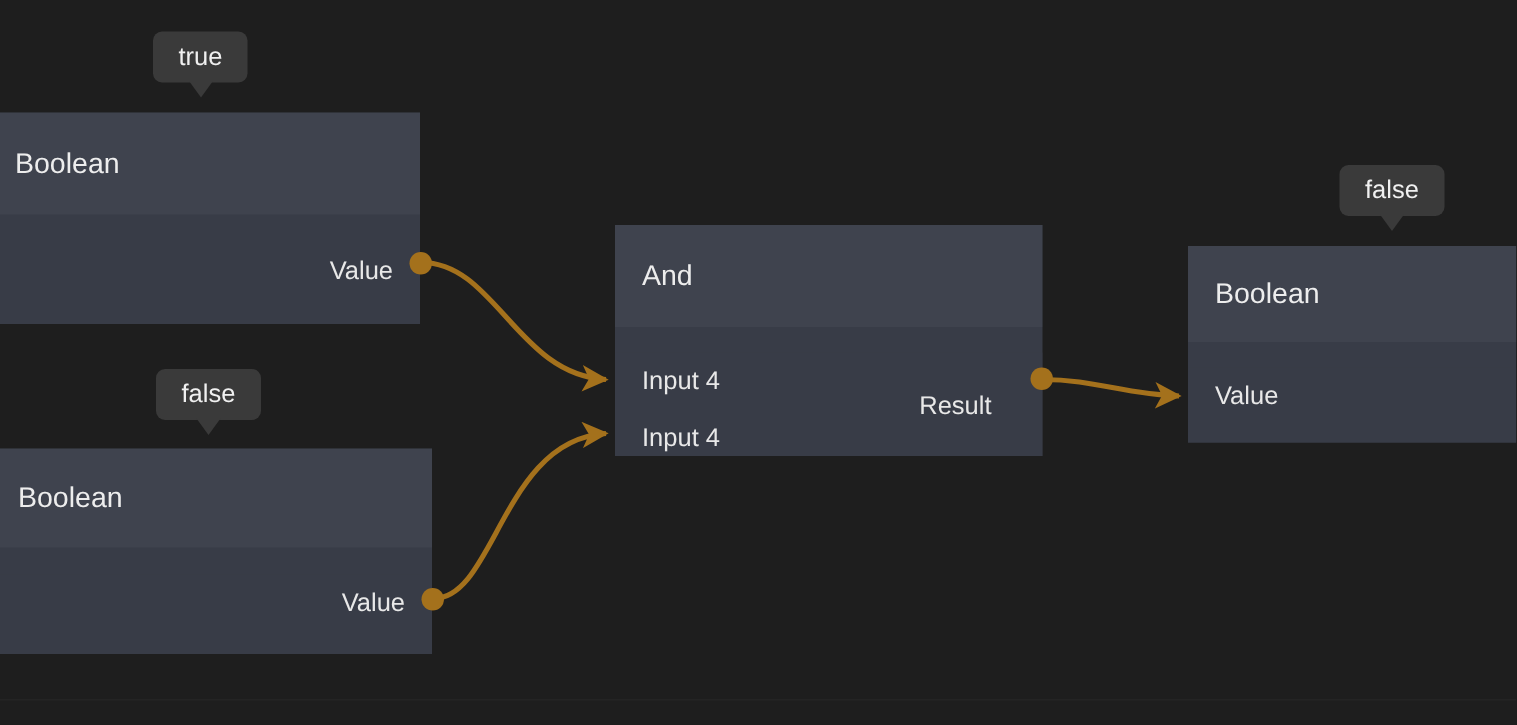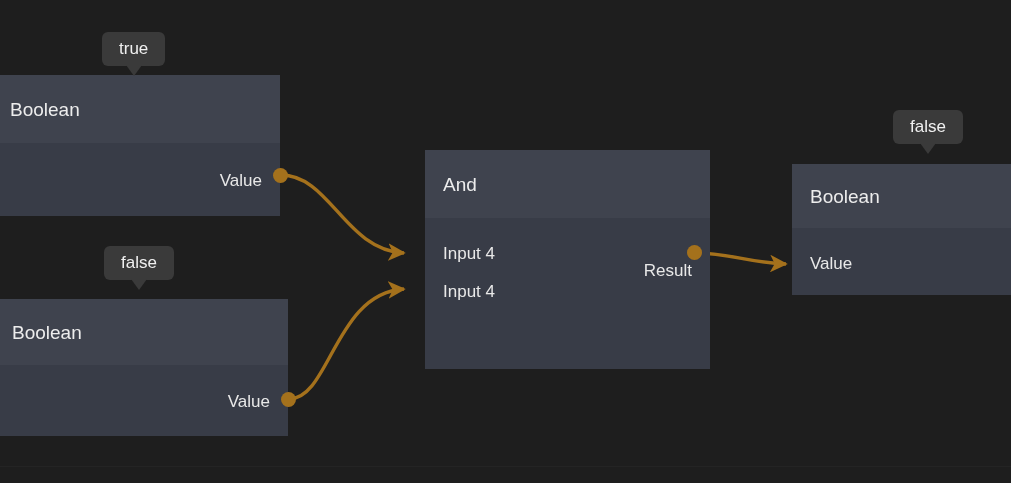--- a/index.html
+++ b/index.html
@@ -126,52 +126,52 @@
       <span>Boolean</span>
     </div>
     <div class="node-body" style="height:73px;">
       <div class="port-row out" style="margin-top:19px;">
         <span>Value</span>
       </div>
     </div>
   </div>
   <div class="port-dot" style="left:273px; top:168px;"></div>
 
-  <div class="tooltip" style="left:102px; top:21px;margin-top:11px;">
+  <div class="tooltip" style="left:102px; top:21px;">
     <span>true</span>
   </div>
 
   <div class="node" style="left:-6px; top:299px; width:294px; height:137px;">
     <div class="node-header" style="height:66px;">
       <span>Boolean</span>
     </div>
     <div class="node-body" style="height:71px;">
       <div class="port-row out" style="margin-top:18px;">
         <span>Value</span>
       </div>
     </div>
   </div>
   <div class="port-dot" style="left:281px; top:392px;"></div>
 
   <div class="tooltip" style="left:104px; top:246px;">
     <span>false</span>
   </div>
 
-  <div class="node" style="left:410px; top:150px; width:285px; height:219px;margin-left:15px;">
+  <div class="node" style="left:410px; top:150px; width:285px; height:154px;">
     <div class="node-header" style="height:68px;">
       <span>And</span>
     </div>
     <div class="node-body" style="height:107px; position:relative;">
       <div class="port-row in" style="margin-top:17px;">
         <span>Input 4</span>
       </div>
       <div class="port-row in">
         <span>Input 4</span>
       </div>
-      <div class="port-row out" style="position:absolute; right:0; top:17px; width:100%;text-align:center;">
+      <div class="port-row out" style="position:absolute; right:16px; top:17px; width:100%;text-align:center;">
         <span>Result</span>
       </div>
     </div>
   </div>
   <div class="port-dot" style="left:687px; top:245px;"></div>
 
   <div class="node" style="left:792px; top:164px; width:219px; height:131px;">
     <div class="node-header" style="height:64px;">
       <span>Boolean</span>
     </div>

